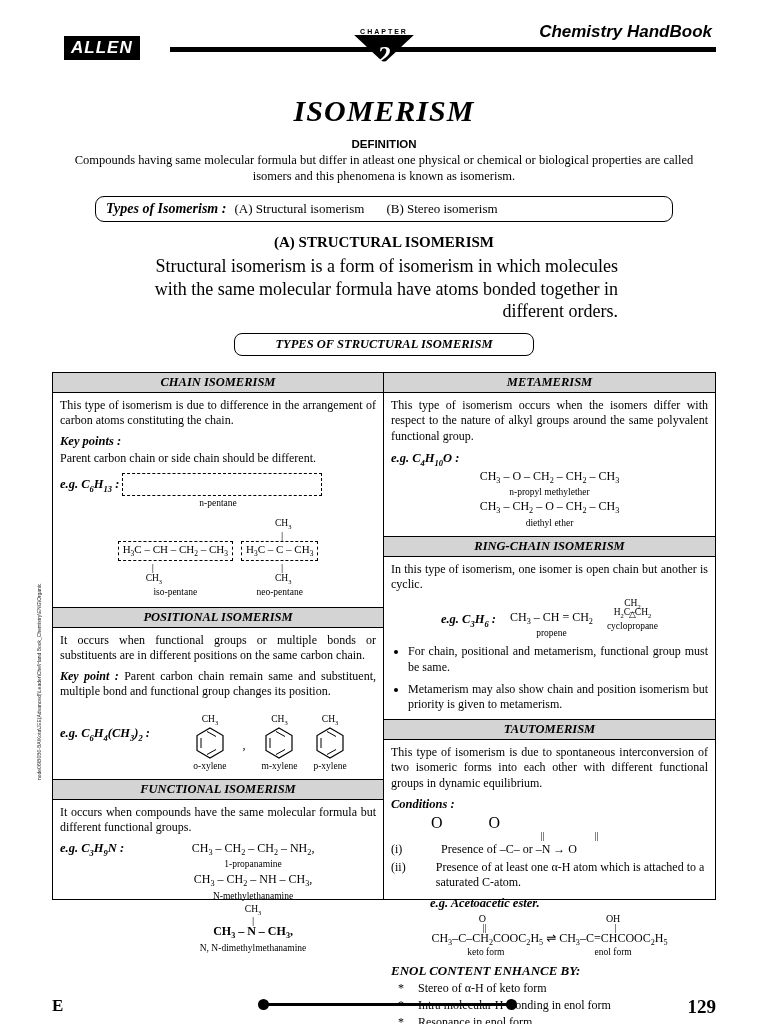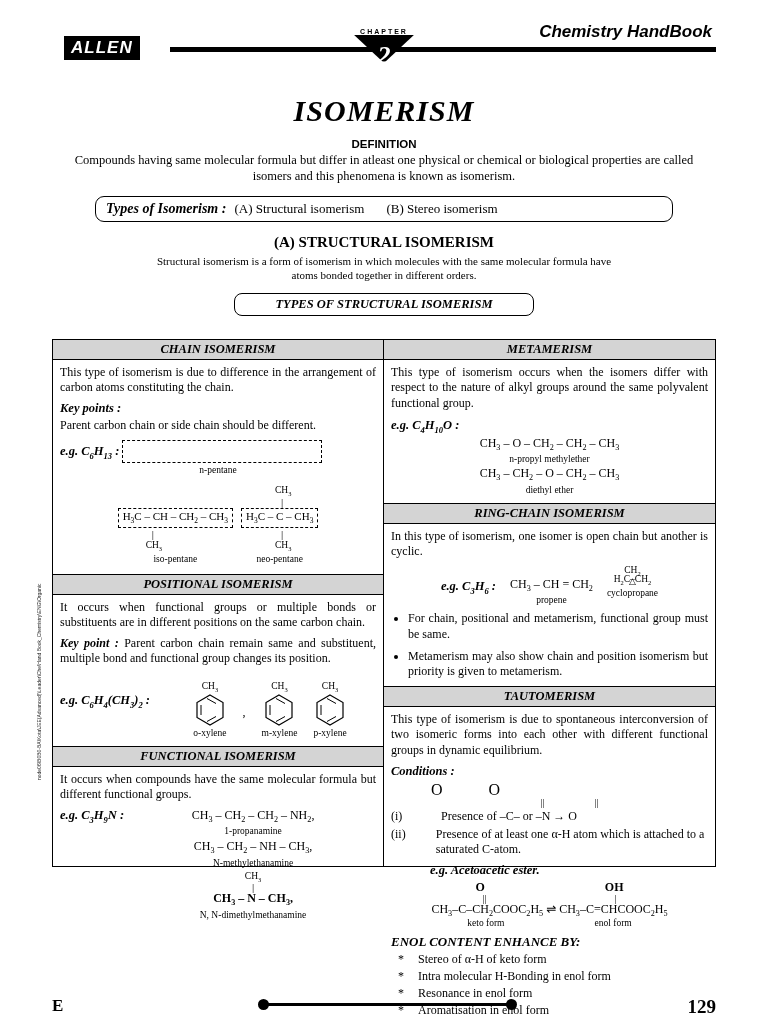--- a/index.html
+++ b/index.html
@@ -77,31 +77,31 @@
     display: flex; align-items: baseline; gap: 8px;
   }
   .types-bar b { font-style: italic; font-family: "Liberation Serif", serif; font-size: 14px; }
   .types-bar .opt { font-family: "Liberation Serif", serif; }
   .types-bar .opt + .opt { margin-left: 14px; }
 
   .struct-head {
     text-align:center; font-weight: bold; font-size: 15px;
     margin-top: 12px; font-family:"Liberation Serif", serif;
   }
-  .struct-body { text-align:center; font-size: 11px; margin-top: 4px; line-height:1.25; }
+  .struct-body { text-align:right; font-size: 18px; margin-top: 4px; line-height:1.25; }
 
   .types-struct-bar {
     margin: 10px auto 0 auto; width: 300px; text-align: center;
     border: 1.2px solid #000; border-radius: 8px; padding: 3px 0;
     font-weight: bold; font-size: 12.5px; font-family: "Liberation Serif", serif; font-style: italic;
   }
 
   
   .content-box {
-    margin: 23px 52px 0 52px; border: 1.2px solid #000;
+    margin: 16px 52px 0 52px; border: 1.2px solid #000;
     display: flex; height: 528px;
   }
   .col { width: 50%; position: relative; }
   .col.left { border-right: 1.2px solid #000; }
   .band {
     background: #d4d4d4; border-top:1px solid #000; border-bottom: 1px solid #000;
     text-align: center; font-weight: bold; font-style: italic;
     font-size: 12.5px; padding: 2px 0; font-family: "Liberation Serif", serif;
   }
   .band.first { border-top: none; }
@@ -346,21 +346,21 @@
         </div>
         <div class="cond-row">
           <div class="cond-num">(ii)</div>
           <div style="margin-left:22px;">Presence of at least one α-H atom which is attached to a saturated C-atom.</div>
         </div>
       </div>
 
       <div class="eg" style="margin-left:46px;">e.g. Acetoacetic ester.</div>
 
       <div style="text-align:center;">
-        <div style="font-size:12px;font-weight:bold;">
+        <div style="font-size:10px;">
           <span style="margin-right:120px;">O</span><span>OH</span>
         </div>
         <div style="font-size:10px; line-height:0.7;">
           <span style="margin-right:128px;">||</span><span>|</span>
         </div>
         <div style="font-size:12px;">
           <span>CH<sub>3</sub>–C–CH<sub>2</sub>COOC<sub>2</sub>H<sub>5</sub></span>
           <span>⇌</span>
           <span>CH<sub>3</sub>–C=CHCOOC<sub>2</sub>H<sub>5</sub></span>
         </div>

